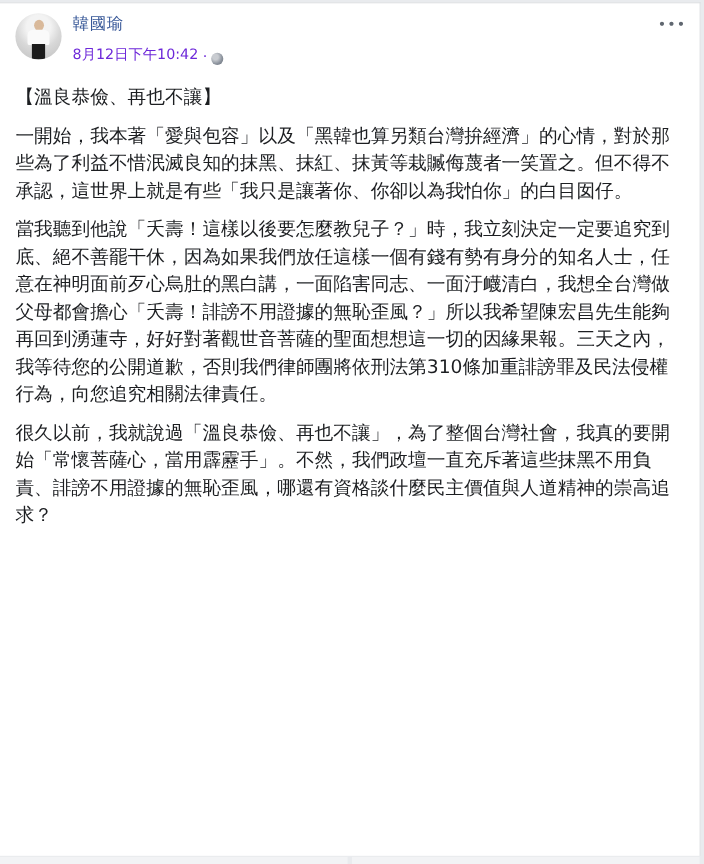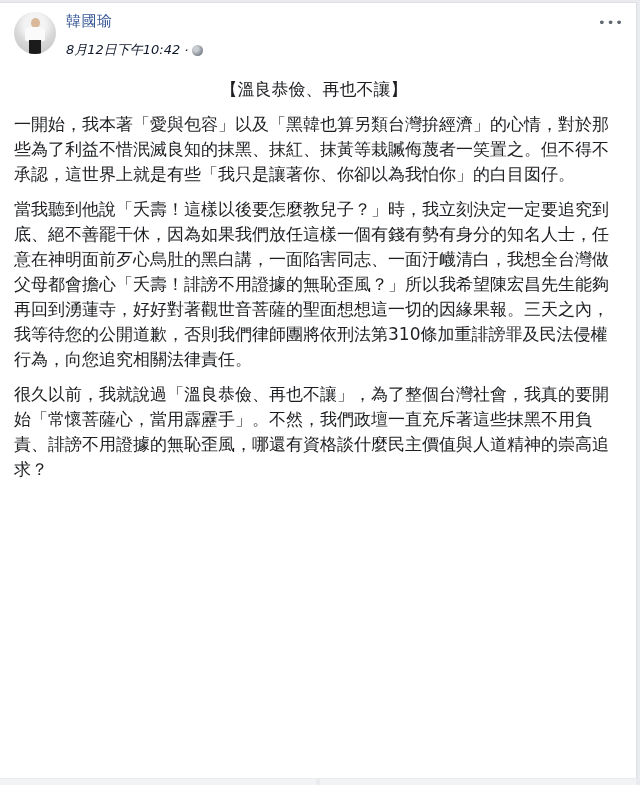--- a/index.html
+++ b/index.html
@@ -25,38 +25,38 @@
     .avatar .head { position:absolute; left:17px; top:6px; width:9px; height:10px; border-radius:50%; background:#d9b99a; }
     .avatar .shirt { position:absolute; left:11px; top:15px; width:20px; height:14px; border-radius:5px 5px 2px 2px; background:#fafafa; }
     .avatar .pants { position:absolute; left:15px; top:28px; width:12px; height:14px; background:#1b1b1b; }
     .author {
       position: absolute; left: 66px; top: 9px;
       font-size: 15px; font-weight: normal; color: #385898;
       letter-spacing: 0.5px;
     }
     .meta {
       position: absolute; left: 66px; top: 38px;
-      font-size: 13px; color: #0f172a;
-      display: flex; align-items: center; font-style: italic;
+      font-size: 13px; color: #6d28d9;
+      display: flex; align-items: flex-end;
     }
     .meta .dot { margin: 0 4px; }
     .globe {
       display: inline-block; width: 11px; height: 11px; border-radius: 50%;
       background: radial-gradient(circle at 35% 35%, #c9ccd1 0 25%, #8d949e 60%, #606770 100%);
     }
     .more {
       position: absolute; right: 12px; top: 12px;
       font-size: 13px; color: #606770; letter-spacing: 1px; cursor: pointer;
     }
     .body {
       position: absolute; left: 14px; top: 74px; width: 600px;
       font-size: 17px; line-height: 25px; color: #1c1e21;
     }
     .body p { margin: 0 0 10px 0; }
-    .body p.title { margin-bottom: 10px; text-align: center; }
+    .body p.title { margin-bottom: 10px; }
     .footer-bar {
       position: absolute; left: 0; top: 778px; width: 640px; height: 8px;
       background: #e9ebee;
     }
     .footer-bar .seg1 { position:absolute; left:0; top:1px; width:316px; height:7px; background:#f2f3f5; }
     .footer-bar .seg2 { position:absolute; left:320px; top:1px; width:316px; height:7px; background:#f2f3f5; }
   </style>
 </head>
 <body>
 

